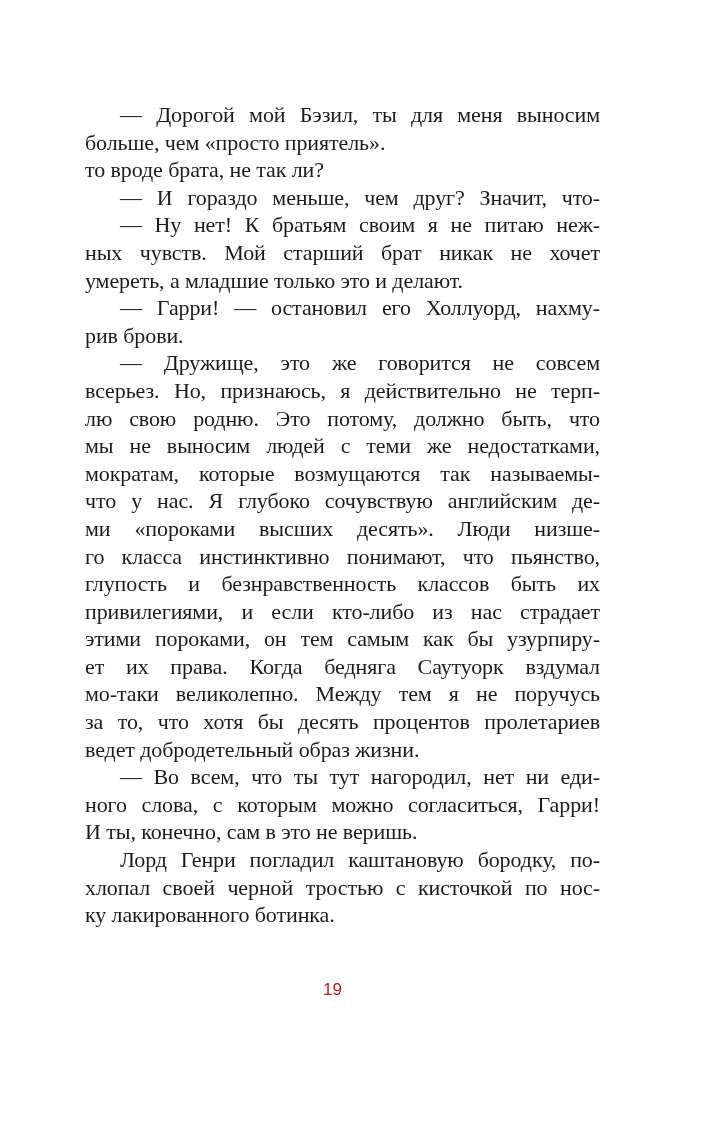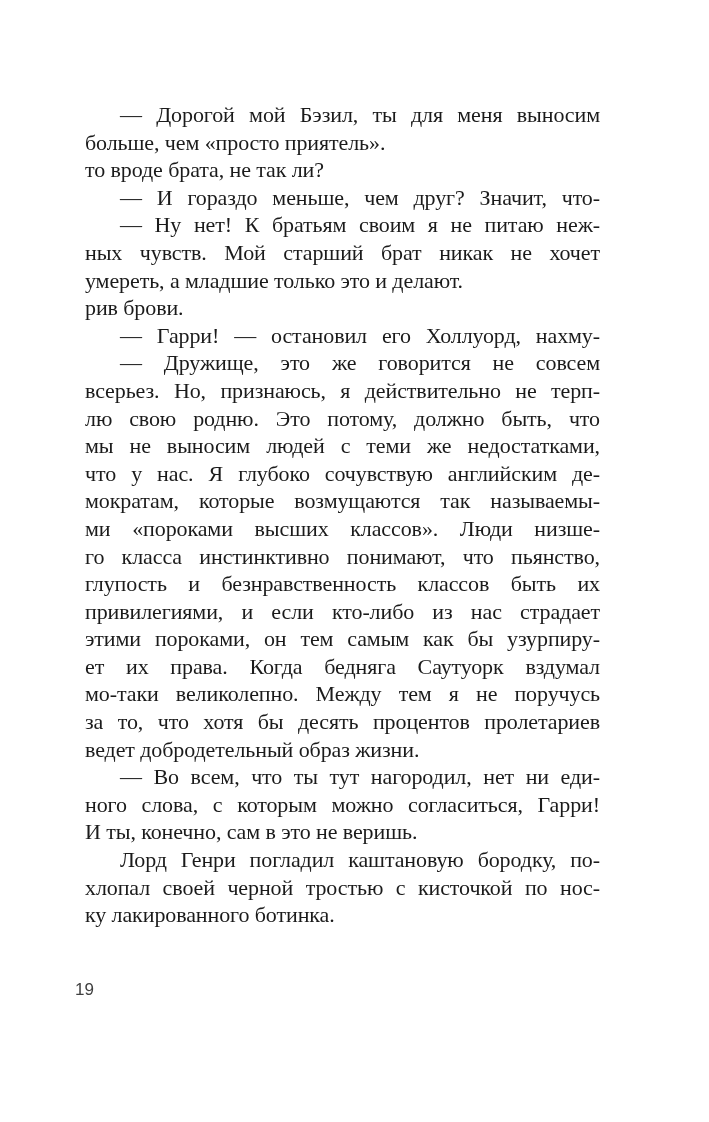--- a/index.html
+++ b/index.html
@@ -42,24 +42,24 @@
   
   .ln.last {
     text-align: right;
     text-align-last: left;
   }
   .folio {
     position: absolute;
     left: 75px;
     top: 980px;
     width: 515px;
-    text-align: left;
+    text-align: center;
     font-family: "Liberation Sans", "DejaVu Sans", sans-serif;
     font-size: 17px;
-    color: #404040;
+    color: #b91c1c;
   }
 </style>
 </head>
 <body>
 
 <div class="page">
 
   <div class="textblock">
 
     <div class="para">
@@ -72,32 +72,32 @@
       <div class="ln first">— И гораздо меньше, чем друг? Значит, что-</div>
     </div>
 
     <div class="para">
       <div class="ln first">— Ну нет! К братьям своим я не питаю неж-</div>
       <div class="ln">ных чувств. Мой старший брат никак не хочет</div>
       <div class="ln last">умереть, а младшие только это и делают.</div>
     </div>
 
     <div class="para">
+      <div class="ln first">— Гарри! — остановил его Холлуорд, нахму-</div>
       <div class="ln last">рив брови.</div>
-      <div class="ln first">— Гарри! — остановил его Холлуорд, нахму-</div>
     </div>
 
     <div class="para">
       <div class="ln first">— Дружище, это же говорится не совсем</div>
       <div class="ln">всерьез. Но, признаюсь, я действительно не терп-</div>
       <div class="ln">лю свою родню. Это потому, должно быть, что</div>
       <div class="ln">мы не выносим людей с теми же недостатками,</div>
+      <div class="ln">мократам, которые возмущаются так называемы-</div>
       <div class="ln">что у нас. Я глубоко сочувствую английским де-</div>
-      <div class="ln">мократам, которые возмущаются так называемы-</div>
-      <div class="ln">ми «пороками высших классов». Люди низше-</div>
+      <div class="ln">ми «пороками высших десять». Люди низше-</div>
       <div class="ln">го класса инстинктивно понимают, что пьянство,</div>
       <div class="ln">глупость и безнравственность классов быть их</div>
       <div class="ln">привилегиями, и если кто-либо из нас страдает</div>
       <div class="ln">этими пороками, он тем самым как бы узурпиру-</div>
       <div class="ln">ет их права. Когда бедняга Саутуорк вздумал</div>
       <div class="ln">мо-таки великолепно. Между тем я не поручусь</div>
       <div class="ln">за то, что хотя бы десять процентов пролетариев</div>
       <div class="ln last">ведет добродетельный образ жизни.</div>
     </div>
 

